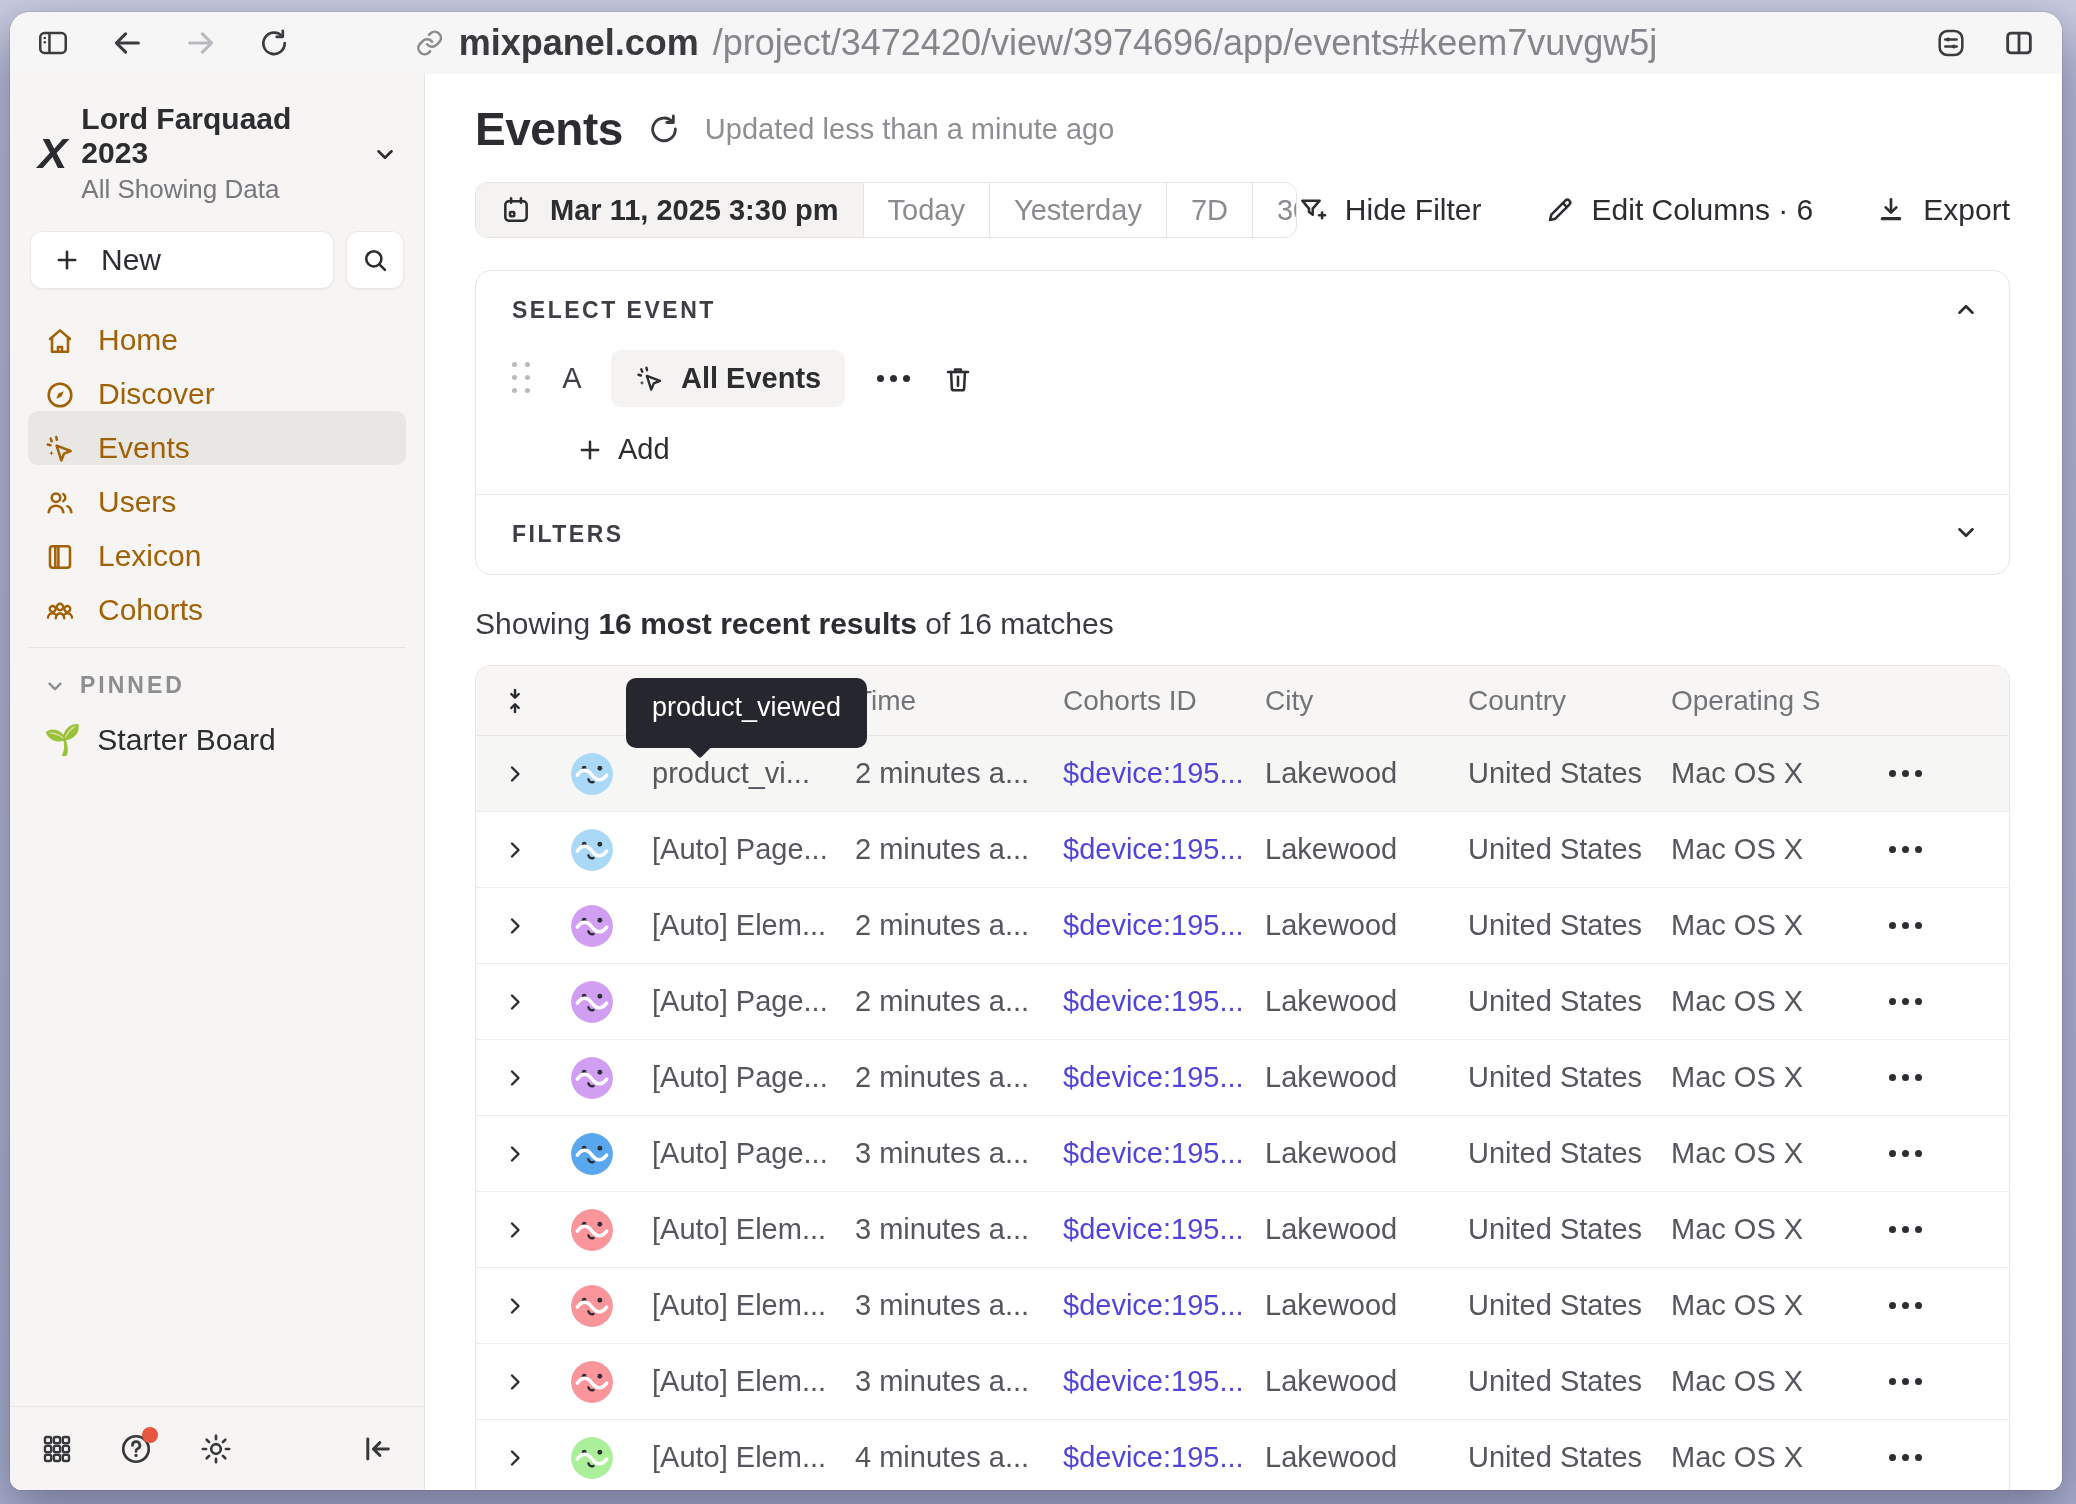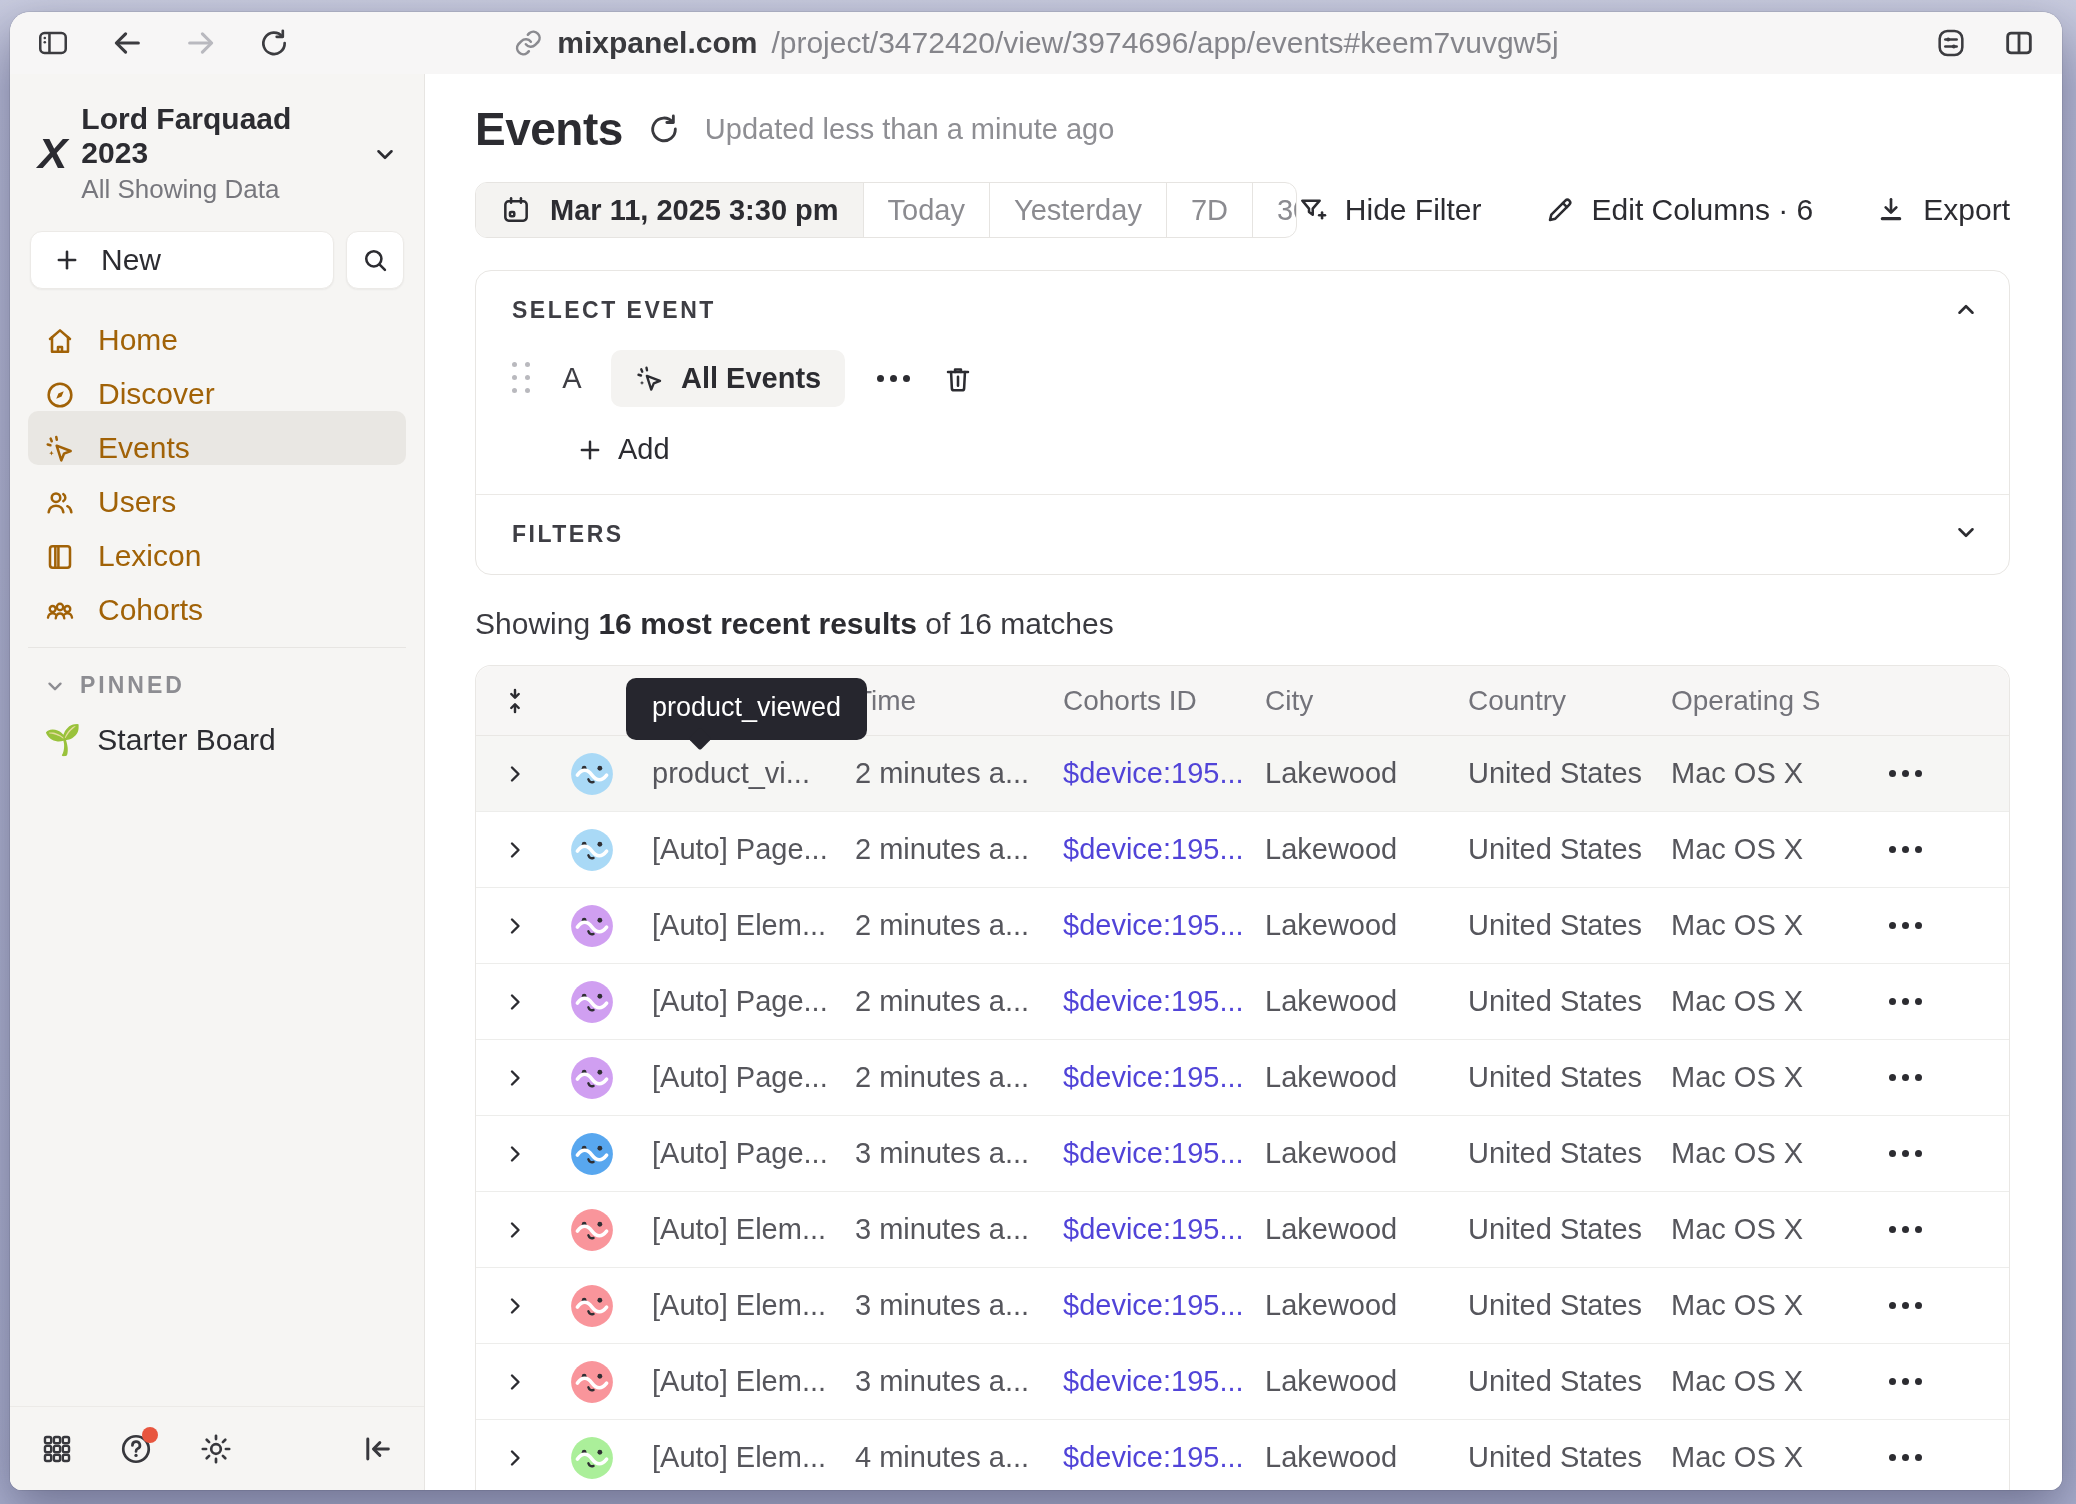--- a/index.html
+++ b/index.html
@@ -12,21 +12,21 @@
     background:#fff; border-radius:20px 20px 12px 12px; overflow:hidden;
     box-shadow:0 18px 50px rgba(40,40,70,.45), 0 0 0 1px rgba(0,0,0,.08); }
 
   
   .toolbar { height:62px; background:#f7f6f6; display:flex; align-items:center;
     padding:0 26px; position:relative; }
   .tb-icons { display:flex; align-items:center; gap:40px; color:#3c3c40; }
   .tb-btn { display:flex; align-items:center; cursor:pointer; }
   .tb-btn.disabled { color:#b9b9bf; }
   .urlbar { position:absolute; left:50%; top:0; height:62px; transform:translateX(-50%);
-    display:flex; align-items:center; gap:14px; font-size:30px; }
+    display:flex; align-items:center; gap:14px; font-size:36px; }
   .url-host { color:#3a3a3e; font-weight:600; }
   .url-path { color:#85858b; font-weight:400; }
   .tb-right { margin-left:auto; display:flex; align-items:center; gap:34px; color:#3c3c40; }
 
   
   .app { display:flex; height:calc(100% - 62px); }
 
   
   .sidebar { width:415px; background:#f6f5f3; border-right:1px solid #e7e5e2;
     position:relative; padding:18px 18px 0 18px; flex-shrink:0; }
@@ -115,21 +115,21 @@
   .cell-expand { display:flex; justify-content:center; color:#2c2c31; cursor:pointer; }
   .cell-avatar { display:flex; justify-content:center; }
   .cell-event { padding-left:22px; white-space:nowrap; overflow:hidden; }
   .cell-id { color:#5144d8; cursor:pointer; white-space:nowrap; overflow:hidden; }
   .cell-os, .cell-city, .cell-country, .cell-time { white-space:nowrap; overflow:hidden; }
   .cell-actions { display:flex; padding-left:52px; }
   .hdr-collapse { display:flex; justify-content:center; color:#2c2c31; cursor:pointer; }
   .hdr-os { white-space:nowrap; overflow:hidden; }
 
   
-  .tooltip { position:absolute; left:150px; top:12px; height:62px; line-height:58px;
+  .tooltip { position:absolute; left:150px; top:12px; height:70px; line-height:58px;
     background:#26262e; color:#fff; font-size:27px; font-weight:500; padding:0 26px;
     border-radius:10px; z-index:5; white-space:nowrap; }
   .tooltip:after { content:""; position:absolute; left:66px; bottom:-7px; width:16px; height:16px;
     background:#26262e; transform:rotate(45deg); border-radius:2px; }
 
   svg { display:block; }
 </style>
 </head>
 <body>
 

